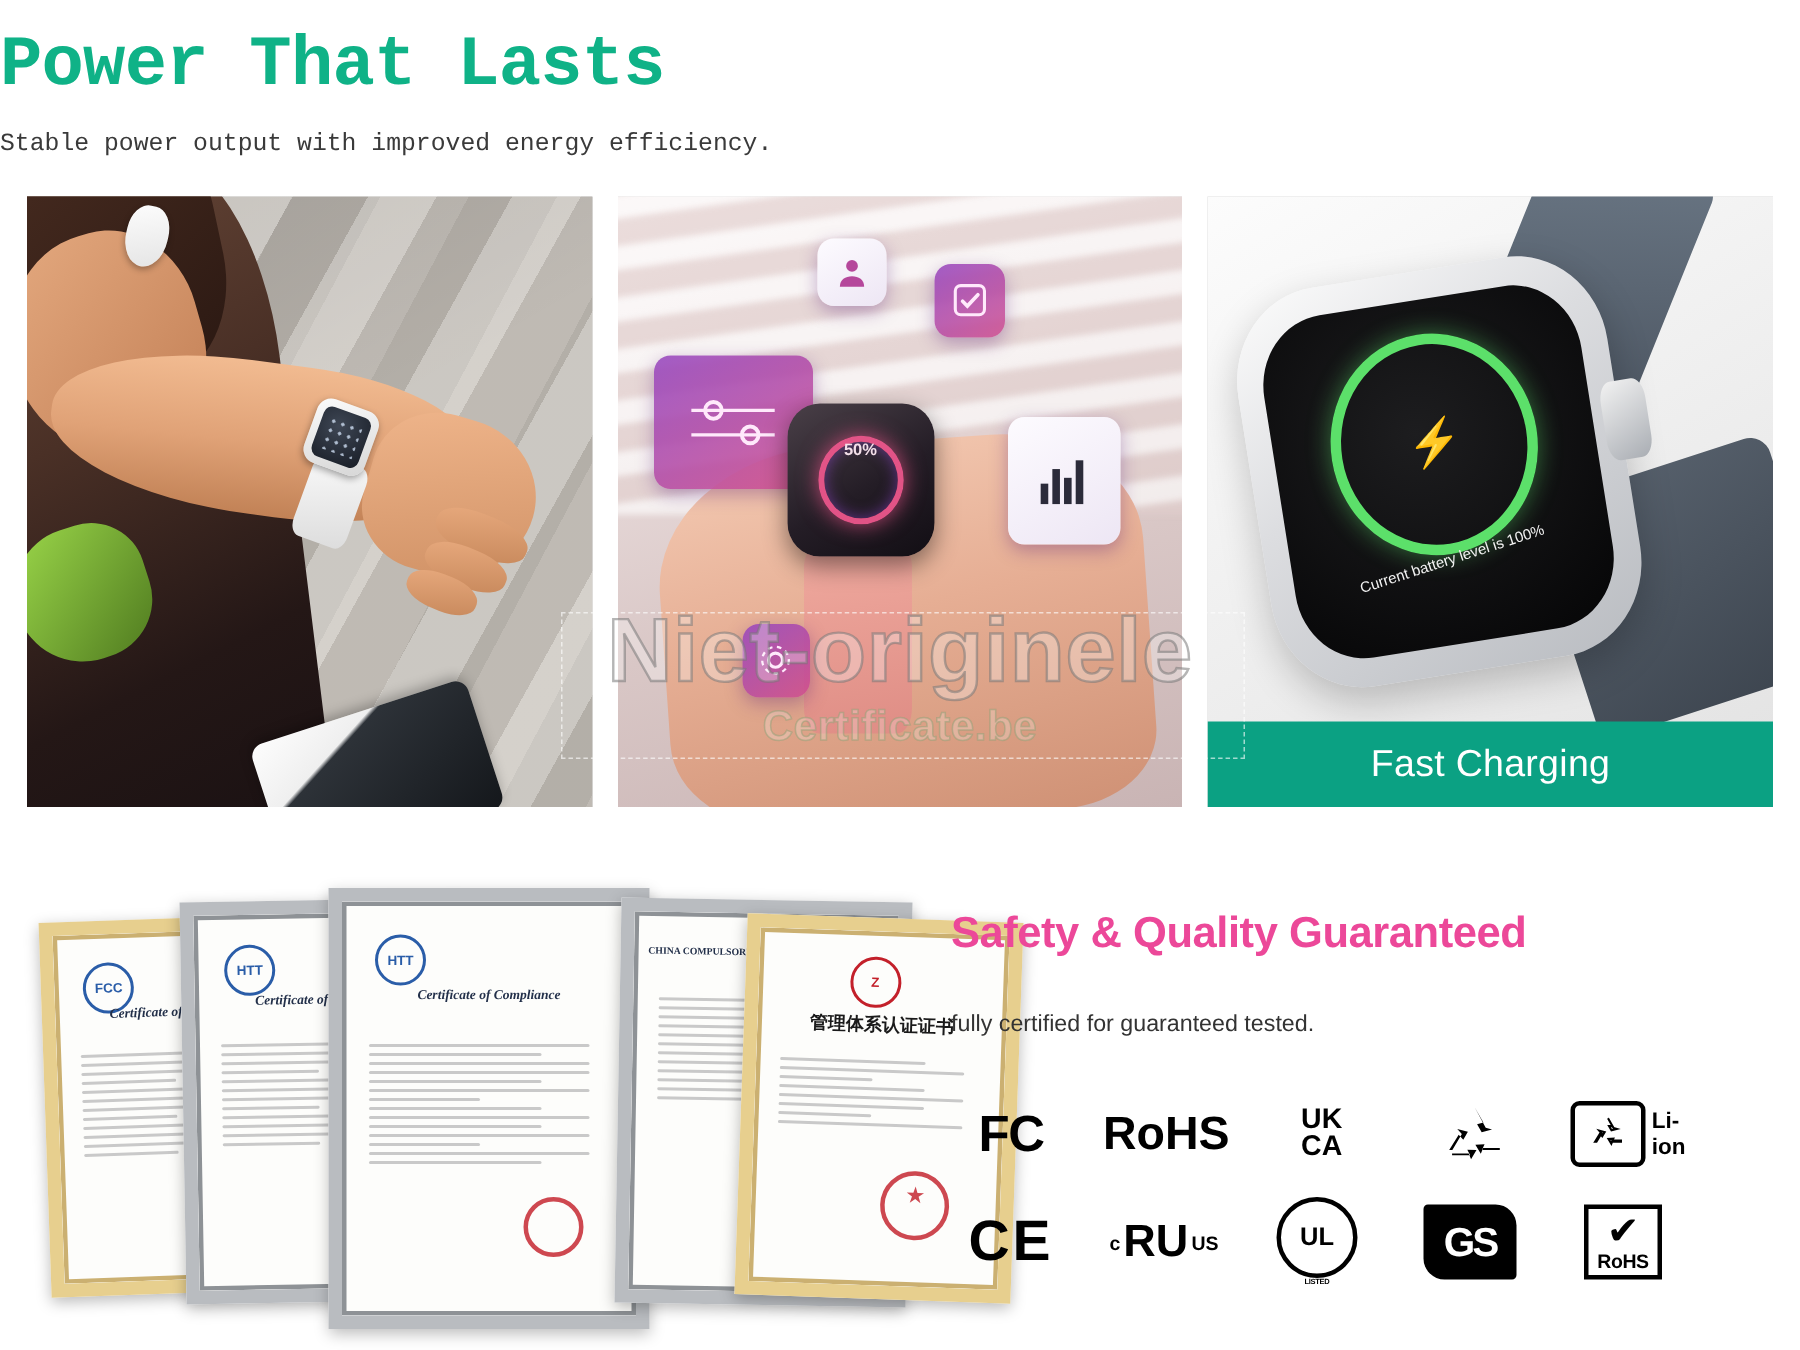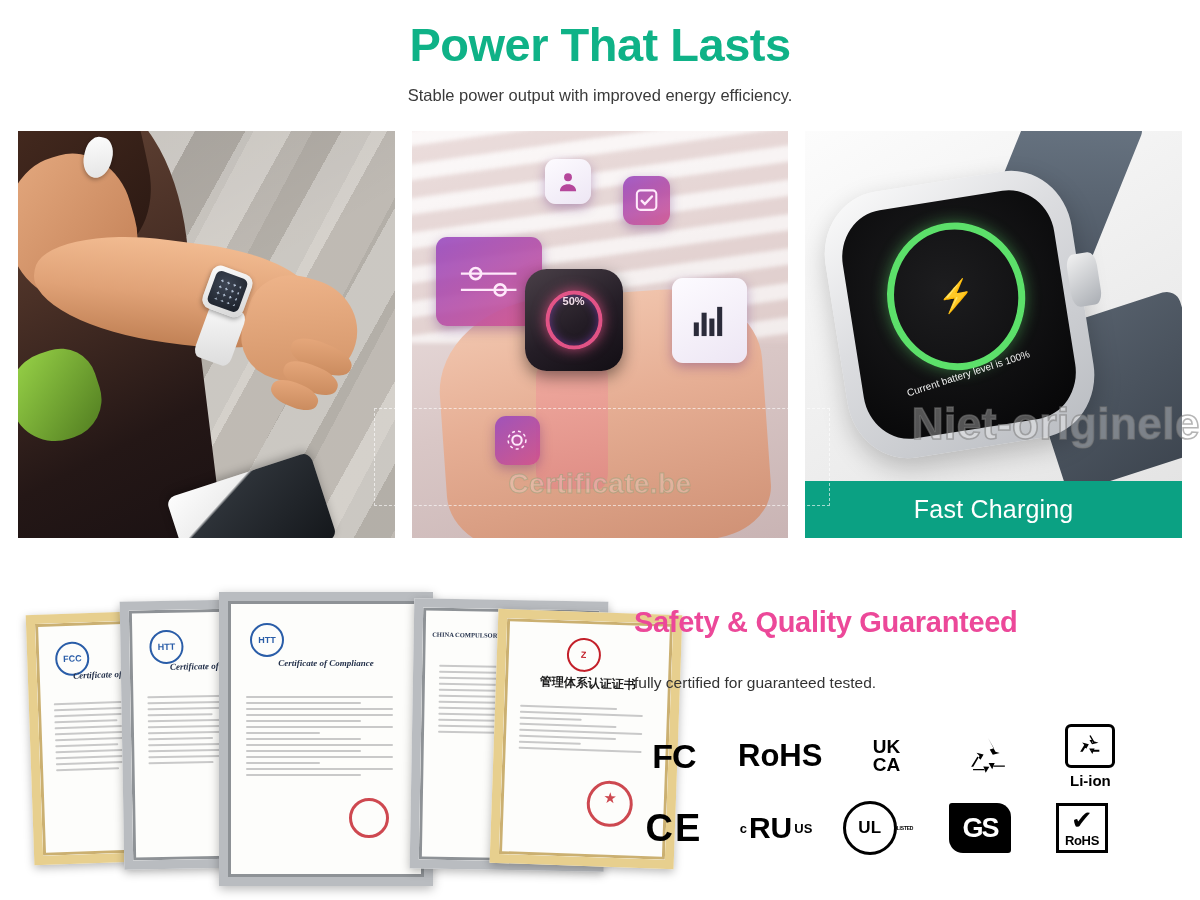--- a/index.html
+++ b/index.html
@@ -4,21 +4,21 @@
 <style>
   html,body{margin:0;padding:0;}
   body{
     width:1200px;height:900px;background:#ffffff;
     font-family:"Liberation Sans", sans-serif;
     overflow:hidden;position:relative;
   }
   .page{position:relative;width:1200px;height:900px;}
 
   
-  .header{text-align:center;padding-top:18px;}
+  .header{padding-top:18px;font-family:Liberation Mono, monospace;}
   .headline{
     font-size:47px;font-weight:bold;color:#0FB287;
     letter-spacing:-0.5px;margin:0;line-height:1.15;
   }
   .subline{
     font-size:16.5px;color:#3a3a3a;margin:14px 0 0 0;font-weight:400;
   }
 
   
   .cards{
@@ -217,22 +217,22 @@
   
   .wm{
     position:absolute;left:0;top:0;width:1200px;height:900px;
     pointer-events:none;
   }
   .wm-guide{
     position:absolute;left:374px;top:408px;width:454px;height:96px;
     border:1px dashed rgba(255,255,255,.62);
   }
   .wm-main{
-    position:absolute;left:0;top:399px;width:1200px;text-align:right;
-    font-size:44px;font-weight:bold;letter-spacing:.5px;
+    position:absolute;left:0;top:399px;width:1200px;text-align:center;
+    font-size:60px;font-weight:bold;letter-spacing:.5px;
     color:rgba(255,255,255,.30);
     -webkit-text-stroke:1.6px rgba(120,120,120,.55);
   }
   .wm-sub{
     position:absolute;left:0;top:468px;width:1200px;text-align:center;
     font-size:28px;font-weight:bold;letter-spacing:.4px;
     color:rgba(255,255,255,.22);
     -webkit-text-stroke:1px rgba(150,160,120,.55);
   }
 
@@ -301,29 +301,29 @@
     height:56px;min-width:76px;color:#000;
   }
   .b-text{font-weight:bold;letter-spacing:-1px;}
   .fcc{font-size:34px;font-family:"Liberation Sans",sans-serif;}
   .rohs{font-size:31px;letter-spacing:0;}
   .ukca{font-size:19px;line-height:.95;text-align:center;letter-spacing:0;}
   .liion-box{
     border:3px solid #000;border-radius:6px;padding:5px 7px;
     display:flex;align-items:center;justify-content:center;
   }
-  .liion-wrap{display:flex;flex-direction:column;align-items:center;gap:4px;justify-content:center;}
+  .liion-wrap{display:flex;flex-direction:row;align-items:center;gap:4px;justify-content:center;}
   .liion-lbl{font-size:15px;font-weight:bold;}
   .ce{font-size:38px;letter-spacing:2px;}
   .ul-circ{
     width:48px;height:48px;border-radius:50%;border:3.5px solid #000;
     display:flex;align-items:center;justify-content:center;
     font-size:17px;font-weight:bold;
   }
-  .ul-wrap{display:flex;flex-direction:row;align-items:center;}
+  .ul-wrap{display:flex;flex-direction:column;align-items:center;}
   .ul-sub{font-size:5px;font-weight:bold;letter-spacing:-.2px;}
   .gs-box{
     width:62px;height:50px;background:#000;color:#fff;border-radius:3px 14px 3px 14px;
     display:flex;align-items:center;justify-content:center;
     font-size:27px;font-weight:bold;letter-spacing:-2px;
   }
   .rohs-box{
     border:3px solid #000;padding:3px 6px 2px 6px;
     display:flex;flex-direction:column;align-items:center;
   }

